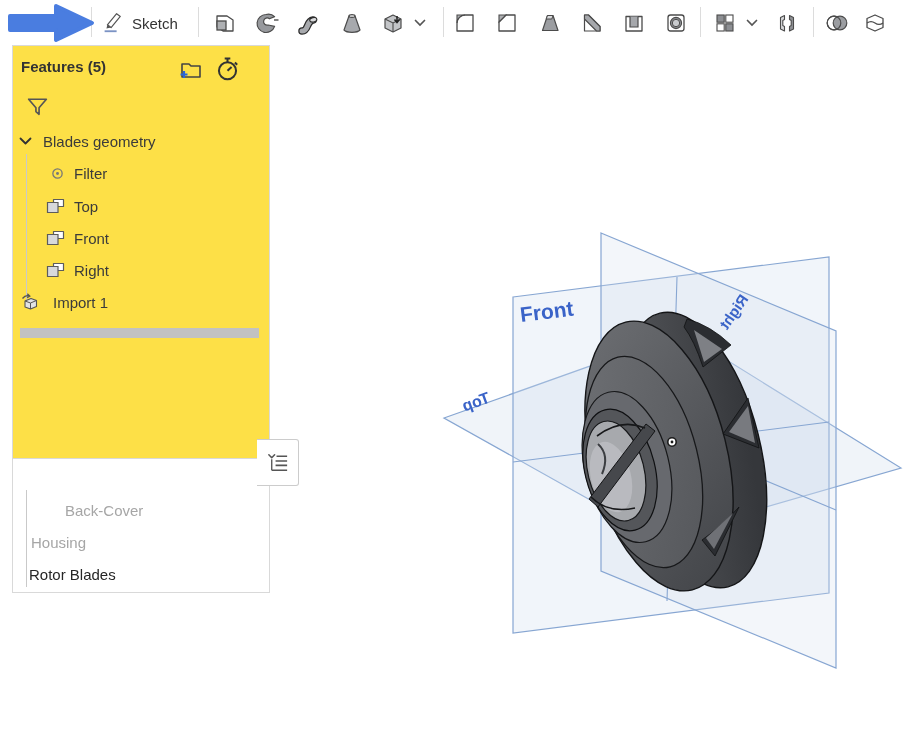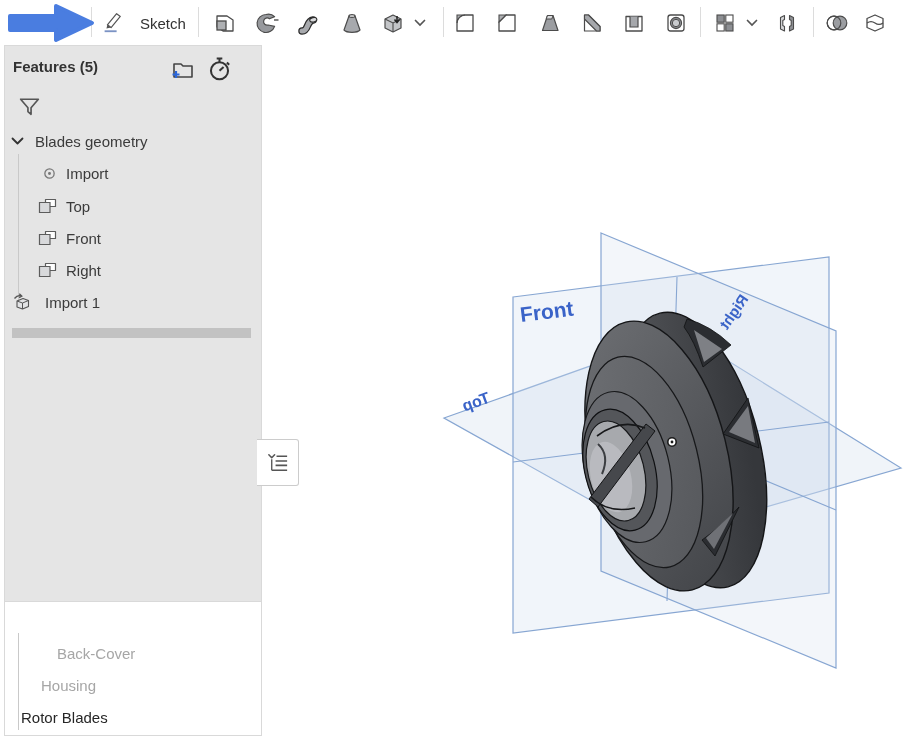--- a/index.html
+++ b/index.html
@@ -13,27 +13,27 @@
   
   svg.viewport{position:absolute;left:0;top:0;width:907px;height:736px;z-index:0;}
 
   
   .toolbar{position:absolute;left:0;top:0;width:907px;height:45px;background:#fff;z-index:3;}
   .tb-sep{position:absolute;top:7px;width:1px;height:30px;background:#dcdcdc;}
   .tb-btn{position:absolute;top:5px;width:36px;height:36px;display:flex;align-items:center;
           justify-content:center;background:none;border:0;padding:0;cursor:pointer;}
   .tb-chevron{position:absolute;top:13px;width:20px;height:20px;display:flex;align-items:center;
           justify-content:center;background:none;border:0;padding:0;cursor:pointer;}
-  .sketch-btn{position:absolute;left:96px;top:5px;height:36px;display:flex;align-items:center;gap:16px;
+  .sketch-btn{position:absolute;left:96px;top:5px;height:36px;display:flex;align-items:center;gap:8px;
           background:none;border:0;padding:0 4px;cursor:pointer;font-size:15px;color:#333;
           font-family:"Liberation Sans",sans-serif;}
   .arrow-annotation{position:absolute;left:6px;top:2px;z-index:5;pointer-events:none;}
 
   
-  .features-panel{position:absolute;left:4px;top:45px;width:258px;height:691px;background:#e5e5e5;
+  .features-panel{position:absolute;left:12px;top:45px;width:258px;height:548px;background:#fde047;
       border:1px solid #d9d9d9;box-sizing:border-box;z-index:2;}
   .fp-title{position:absolute;left:8px;top:12px;font-size:15px;font-weight:bold;color:#333;}
   .icon-btn{position:absolute;background:none;border:0;padding:0;cursor:pointer;width:30px;height:30px;
       display:flex;align-items:center;justify-content:center;}
   .filter-funnel{left:9px;top:45px;}
   .add-folder{left:162px;top:9px;}
   .stopwatch{left:199px;top:7px;}
   .filter-input{position:absolute;left:48px;top:41px;width:199px;height:33px;box-sizing:border-box;
       border:1px solid #c9c9c9;border-radius:4px;padding:0 10px;font-size:14.5px;color:#333;
       font-family:"Liberation Sans",sans-serif;outline:none;}
@@ -291,21 +291,21 @@
 
     <div class="guide-line" style="left:13px;top:108px;height:152px"></div>
 
     <div class="tree-row" style="top:112px">
       <span style="margin-left:38px;display:flex">
         <svg width="13" height="13" viewBox="0 0 14 14">
             <circle cx="7" cy="7" r="5" fill="none" stroke="#777" stroke-width="1.4"></circle>
             <circle cx="7" cy="7" r="1.6" fill="#777"></circle>
           </svg>
       </span>
-      <span class="lbl" style="margin-left:10px">Import</span>
+      <span class="lbl" style="margin-left:10px">Filter</span>
     </div>
     <div class="tree-row" style="top:145px">
       <span style="margin-left:33px;display:flex">
         <svg width="19" height="16" viewBox="0 0 19 16">
             <path d="M7.5 4.5 V1.5 H17.5 V8.5 H12" fill="#fff" stroke="#5c5c5c" stroke-width="1.2" stroke-linejoin="round"></path>
             <path d="M1.5 4.5 H12 V14.5 H1.5 Z" fill="#d8d9db" stroke="#5c5c5c" stroke-width="1.2"></path>
           </svg>
       </span>
       <span class="lbl" style="margin-left:9px">Top</span>
     </div>
@@ -339,21 +339,21 @@
     </div>
 
     <div class="rollback-bar"></div>
 
     <div class="parts-section">
       <div class="guide-line" style="left:13px;top:31px;height:97px"></div>
       <div class="tree-row part-hidden" style="top:36px">
         <span class="lbl" style="margin-left:52px;color:inherit">Back-Cover</span>
       </div>
       <div class="tree-row part-hidden" style="top:68px">
-        <span class="lbl" style="margin-left:36px;color:inherit">Housing</span>
+        <span class="lbl" style="margin-left:18px;color:inherit">Housing</span>
       </div>
       <div class="tree-row part-visible" style="top:100px">
         <span class="lbl" style="margin-left:16px;color:inherit">Rotor Blades</span>
       </div>
     </div>
   </div>
 
   <button class="panel-tab">
     <svg width="25" height="25" viewBox="0 0 26 26">
       <path d="M4 5 l3 3 3 -3" stroke="#555" stroke-width="1.6" fill="none" stroke-linecap="round" stroke-linejoin="round"></path>

